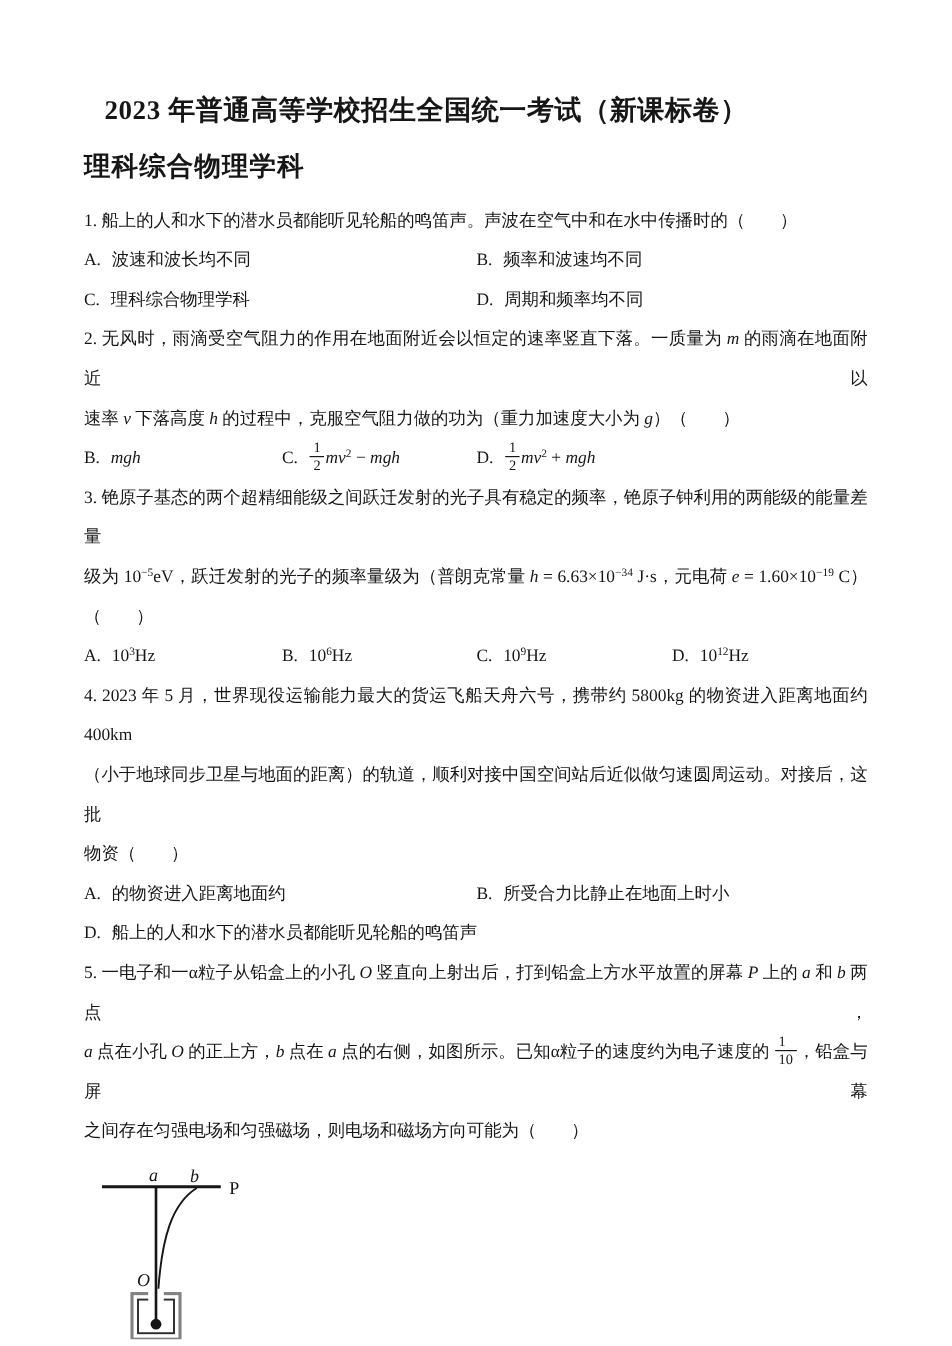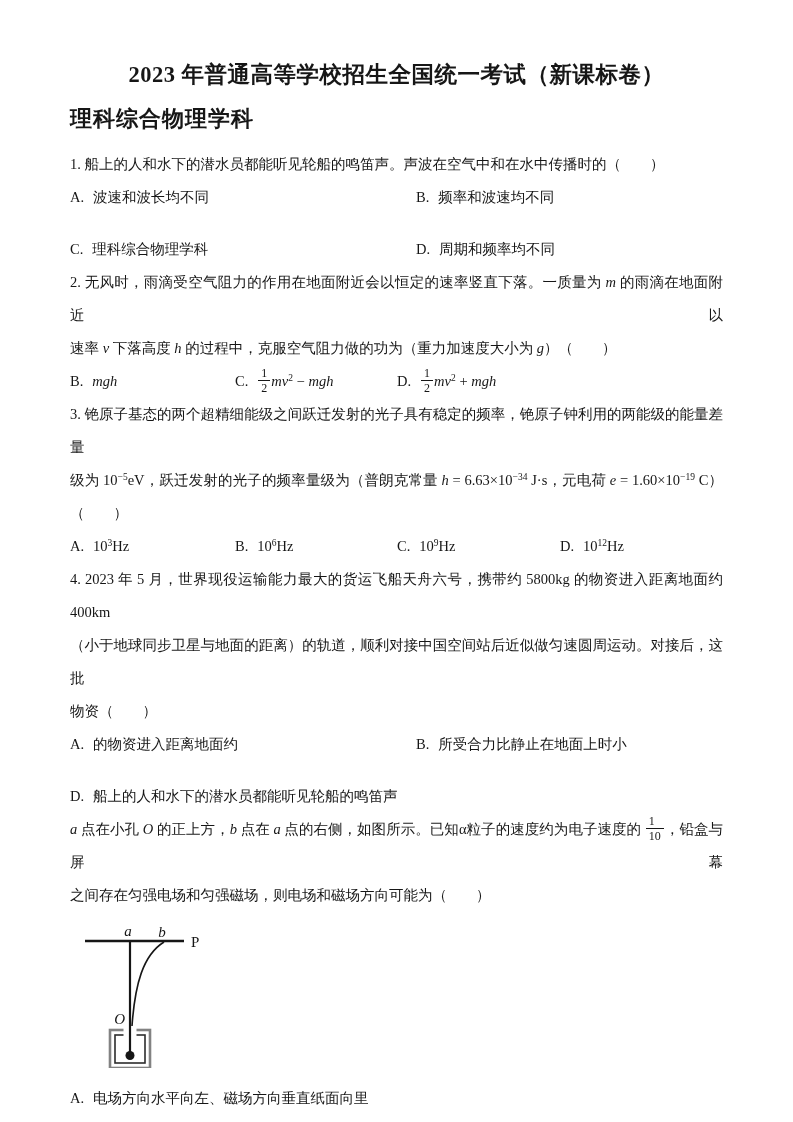--- a/index.html
+++ b/index.html
@@ -9,46 +9,46 @@
     min-height:1122px;
     box-sizing:border-box;
     padding:60px 70px 30px 70px;
     margin:0 auto;
     background:#ffffff;
     color:#161616;
     font-family:"Liberation Serif","DejaVu Serif",serif;
     font-size:14.5px;
   }
   h1.title{
-    margin:0;
+    margin:17px;
     font-size:22.5px;
     line-height:30px;
     font-weight:bold;
-    text-align:center;
+    text-align:left;
     letter-spacing:0.5px;
   }
   h2.subtitle{
     margin:14px 0 0 0;
     font-size:22px;
     line-height:30px;
     font-weight:bold;
     text-align:left;
     letter-spacing:1px;
   }
   .content{margin-top:14px;}
   .line{
     line-height:33px;
     min-height:33px;
   }
   .line.fill{
     text-align:justify;
     text-align-last:justify;
   }
   .opts{display:grid;}
-  .opts.cols2{grid-template-columns:327px 1fr;gap:19px;}
+  .opts.cols2{grid-template-columns:327px 1fr;}
   .opts.cols4{grid-template-columns:165px 162px 163px 1fr;}
   .opts.cols1{grid-template-columns:1fr;}
   .opt{line-height:33px;min-height:33px;white-space:nowrap;}
   .opt-label{display:inline-block;margin-right:9px;}
   i{font-style:italic;}
   sup{
     font-size:9.5px;
     vertical-align:baseline;
     position:relative;
     top:-0.55em;
@@ -119,20 +119,21 @@
       <div class="line fill">（小于地球同步卫星与地面的距离）的轨道，顺利对接中国空间站后近似做匀速圆周运动。对接后，这批</div>
       <div class="line">物资（　　）</div>
       <div class="opts cols2">
           <div class="opt"><span class="opt-label">A.</span><span class="opt-body">的物资进入距离地面约</span></div>
           <div class="opt"><span class="opt-label">B.</span><span class="opt-body">所受合力比静止在地面上时小</span></div>
           <div class="opt"><span class="opt-label">D.</span><span class="opt-body">船上的人和水下的潜水员都能听见轮船的鸣笛声</span></div>
         </div>
     </section>
 
     <section class="q">
+      <div class="line fill">5. 一电子和一α粒子从铅盒上的小孔 <i>O</i> 竖直向上射出后，打到铅盒上方水平放置的屏幕 <i>P</i> 上的 <i>a</i> 和 <i>b</i> 两点，</div>
       <div class="line fill"><i>a</i> 点在小孔 <i>O</i> 的正上方，<i>b</i> 点在 <i>a</i> 点的右侧，如图所示。已知α粒子的速度约为电子速度的 <span class="frac"><span class="fn">1</span><span class="fd">10</span></span>，铅盒与屏幕</div>
       <div class="line">之间存在匀强电场和匀强磁场，则电场和磁场方向可能为（　　）</div>
 
       <div class="figure-wrap">
         <svg width="150" height="152" viewBox="58 750 150 152" aria-hidden="false">
 
           <rect x="98" y="864" width="40" height="38" fill="none" stroke="#828282" stroke-width="2.6"></rect>
           <rect x="103" y="869" width="30" height="28" fill="none" stroke="#2c2c2c" stroke-width="1.6"></rect>
 
           <rect x="111.5" y="860" width="13" height="13" fill="#ffffff"></rect>

